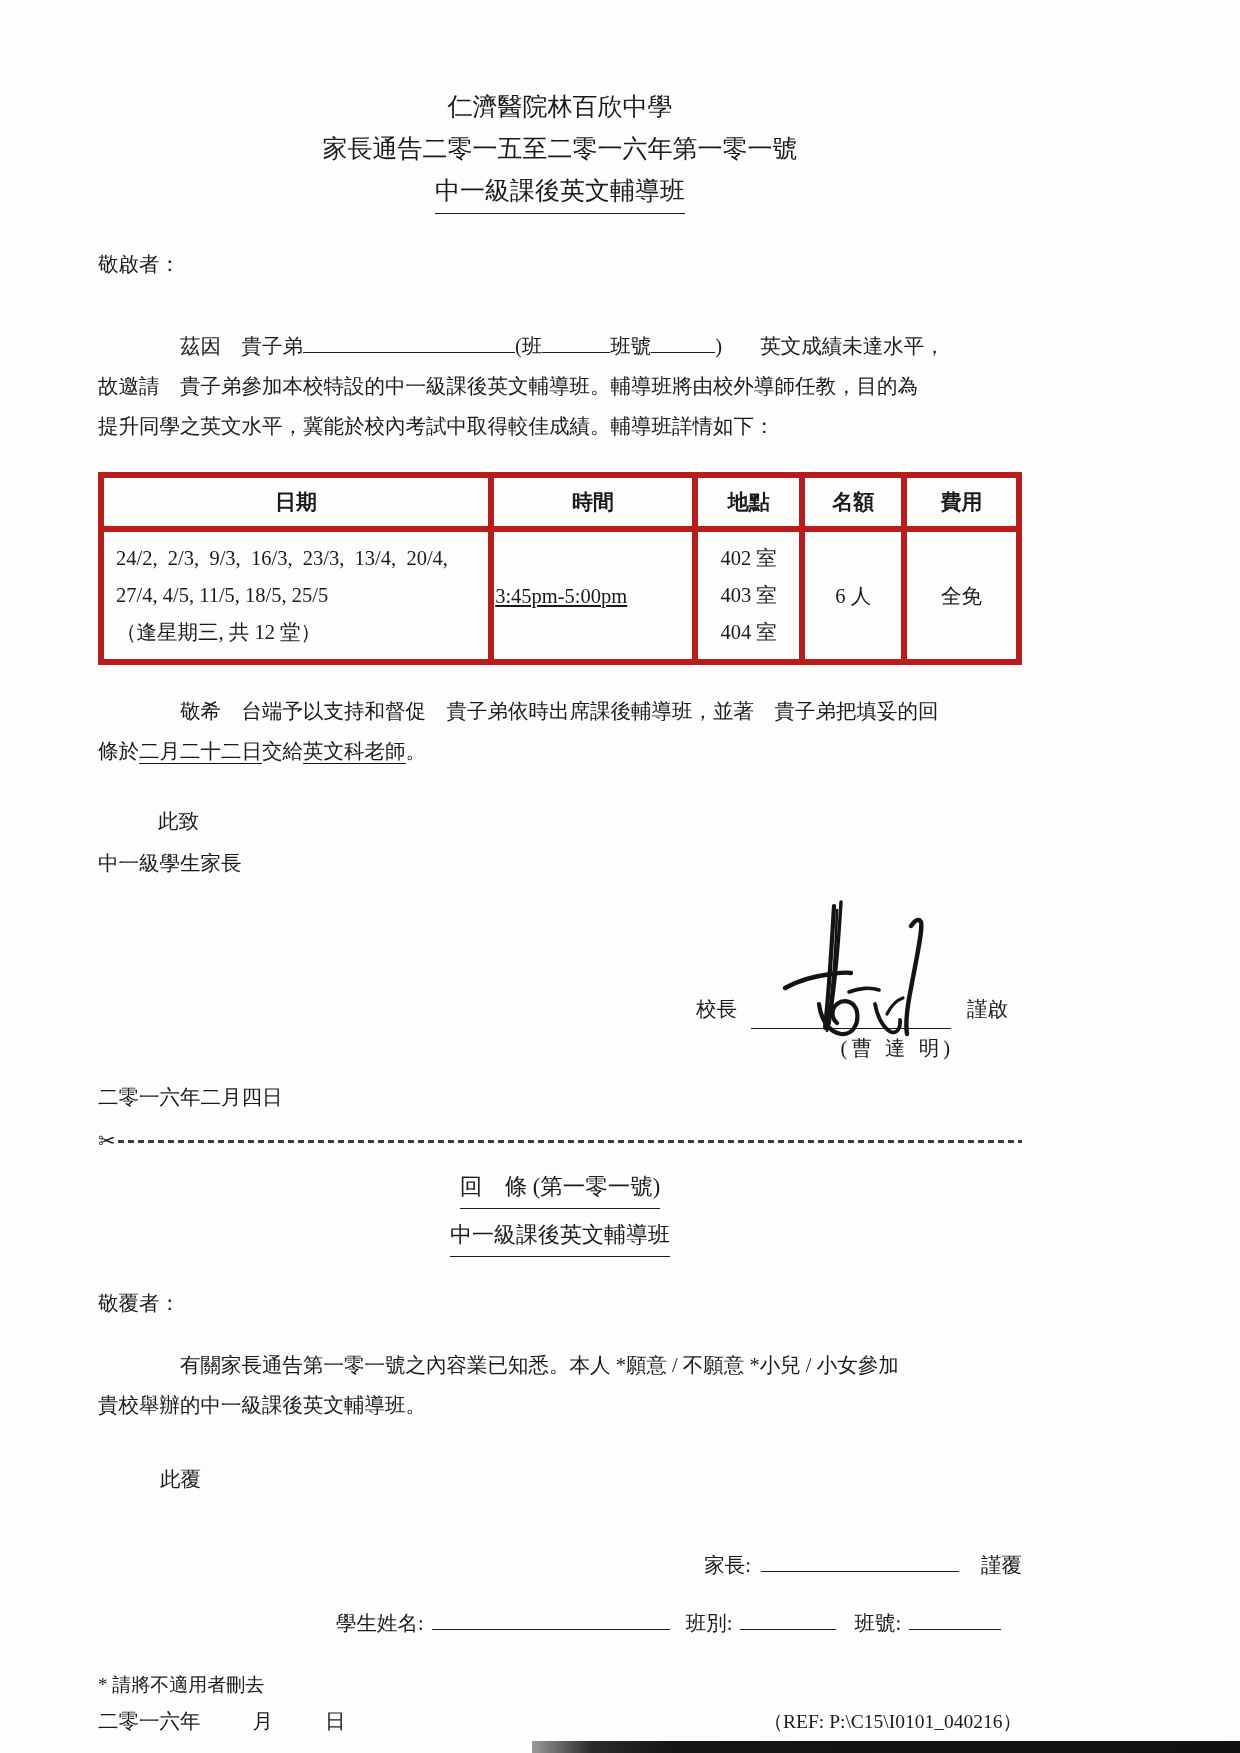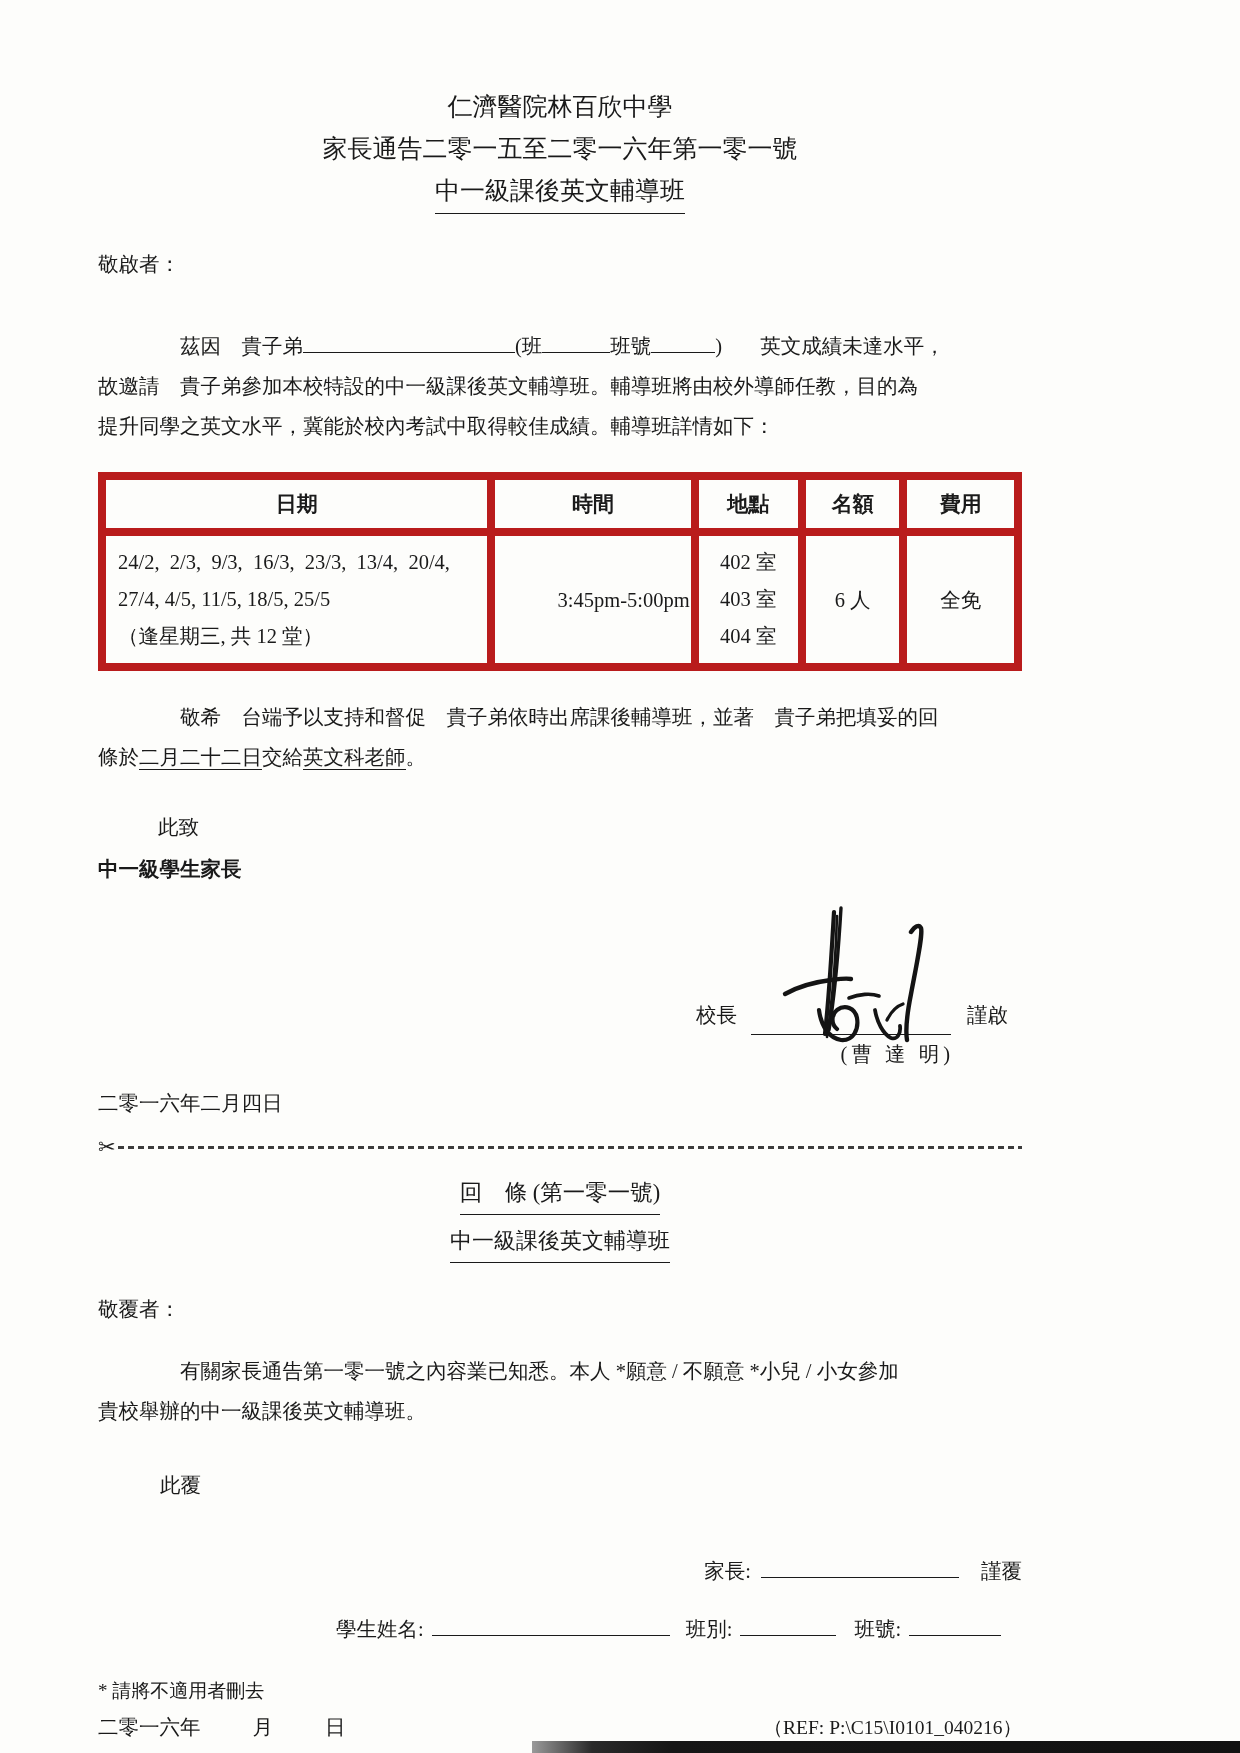--- a/index.html
+++ b/index.html
@@ -34,36 +34,36 @@
   .gap40{display:inline-block;width:38px;}
   .bodyline{margin-top:0;}
 
   table.course{
     width:100%;
     border-collapse:collapse;
     margin-top:26px;
     font-size:20.5px;
   }
   table.course th, table.course td{
-    border:8px solid #b91c1c;
+    border:6px solid #b91c1c;
   }
   table.course th{
     font-size:21px;font-weight:bold;
     height:46px;text-align:center;vertical-align:middle;
   }
   td.td-date{width:42.5%;padding:8px 6px 8px 12px;vertical-align:middle;}
-  td.td-time{width:22.2%;text-align:right;vertical-align:middle;}
+  td.td-time{width:22.2%;text-align:left;vertical-align:middle;text-decoration:underline;}
   td.td-venue{width:11.7%;text-align:center;vertical-align:middle;padding:6px 0;}
   td.td-quota{width:11.1%;text-align:center;vertical-align:middle;}
   td.td-fee{width:12.5%;text-align:center;vertical-align:middle;}
   .tline{line-height:37px;white-space:pre;}
 
   .p2{margin-top:26px;}
   .closing{margin-top:30px;padding-left:60px;}
-  .recipient{margin-top:2px;font-weight:bold;}
+  .recipient{margin-top:2px;}
 
   .sig-block{position:relative;margin-top:8px;height:172px;}
   .sig-row{
     position:absolute;right:14px;top:98px;
     display:flex;align-items:flex-end;white-space:nowrap;text-align:right;
   }
   .sig-label{margin-right:14px;}
   .sig-line{
     display:inline-block;width:200px;border-bottom:1.8px solid #1a1a1a;
     position:relative;height:30px;

